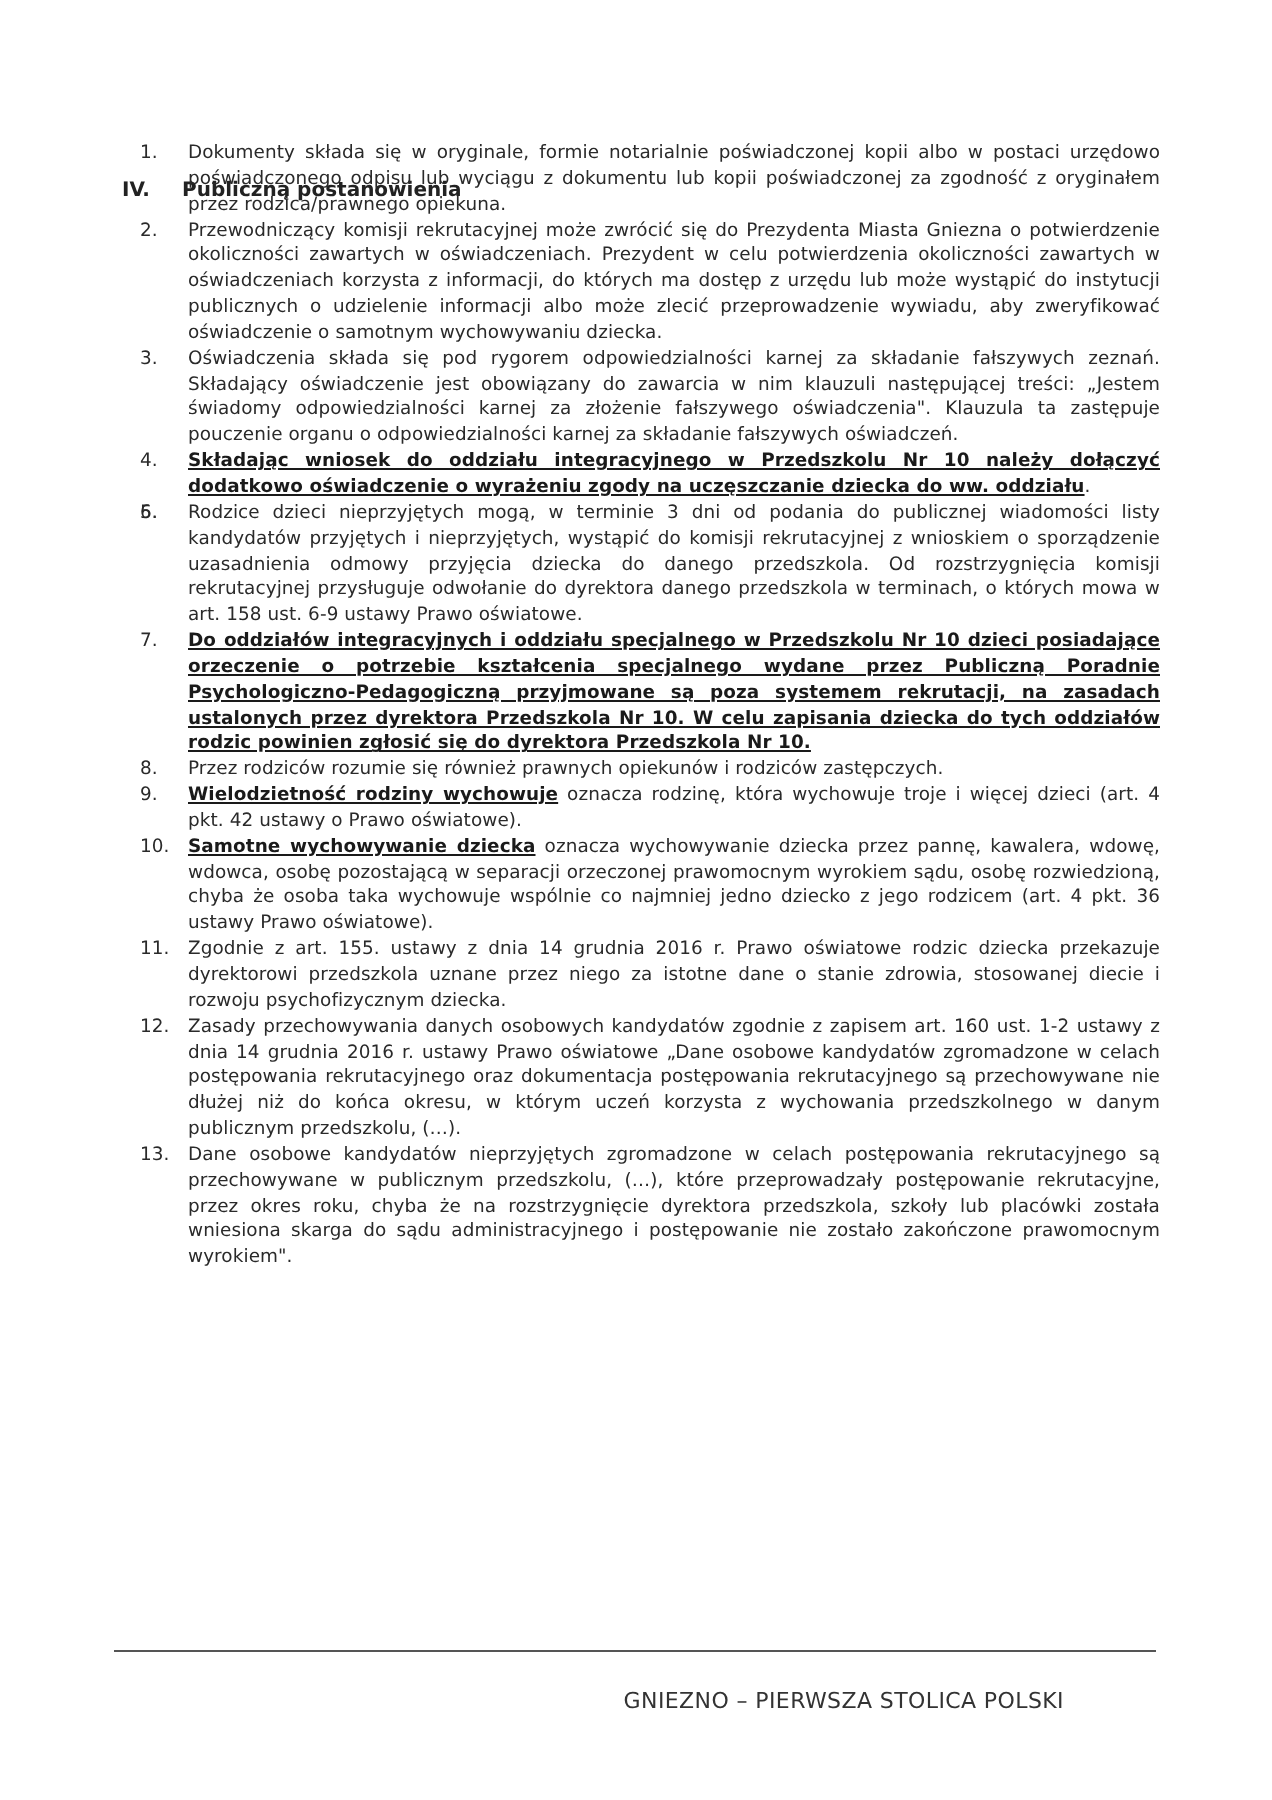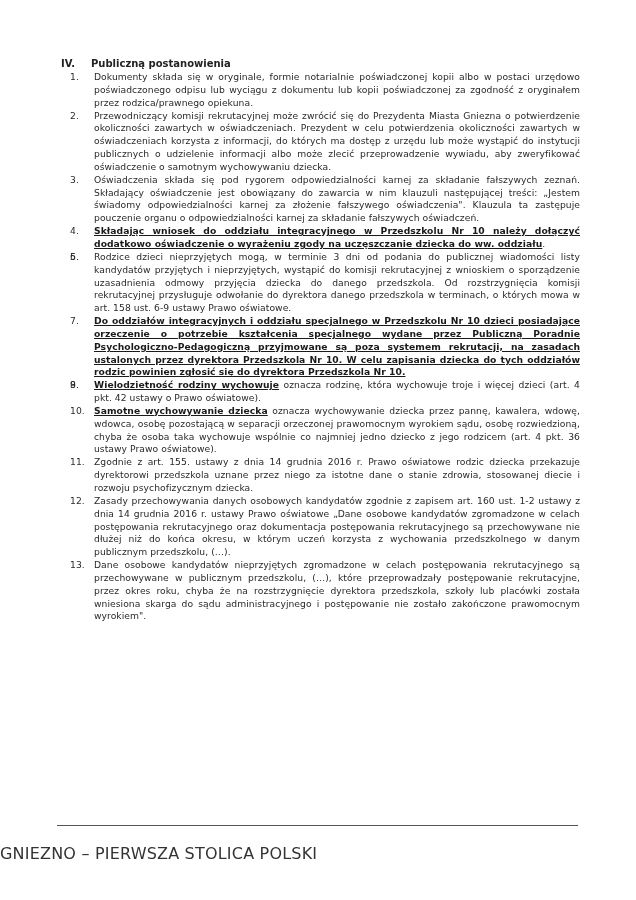--- a/index.html
+++ b/index.html
@@ -1,46 +1,46 @@
 <!DOCTYPE html>
 <html><head>
 <meta charset="utf-8">
 <style>
   html, body { margin:0; padding:0; background:#fff; }
   body { width:636px; height:900px; position:relative; overflow:hidden;
          font-family:"DejaVu Sans", sans-serif; color:#2a2a2a; }
   .page { position:absolute; left:0; top:0; width:636px; height:900px; }
   .section-head { position:absolute; left:61px; top:58px; font-size:10px; font-weight:bold; color:#222; }
-  .section-head .num { display:inline-block; width:30px; }
+  .section-head .num { display:inline-block; width:30px;margin-top:32px; }
   .list { position:absolute; left:70px; top:71px; width:510px; margin:0; padding:0; list-style:none; }
   .item { position:relative; padding-left:24px; font-size:9.2px; line-height:12.85px;
           text-align:justify; letter-spacing:0.05px; }
   .item .n { position:absolute; left:0; top:0; }
   .b { font-weight:bold; color:#1a1a1a;text-decoration:underline; }
   .footer-line { position:absolute; left:57px; top:825px; width:521px; height:1px; background:#555; }
-  .footer-text { position:absolute; left:0; width:532px; top:844px; text-align:left;
-                 font-size:16px; letter-spacing:0.2px; color:#333; }
+  .footer-text { position:absolute; left:0; width:532px; top:844px; text-align:right;
+                 font-size:11px; letter-spacing:0.2px; color:#333; }
 </style>
 </head>
 <body>
 
 <div class="page">
   <div class="section-head">
     <span class="num">IV.</span><span>Publiczną postanowienia</span>
   </div>
 
   <ol class="list">
     <li class="item"><span class="n">1.</span><span class="b"></span><span>Dokumenty składa się w oryginale, formie notarialnie poświadczonej kopii albo w postaci urzędowo poświadczonego odpisu lub wyciągu z dokumentu lub kopii poświadczonej za zgodność z oryginałem przez rodzica/prawnego opiekuna.</span></li>
     <li class="item"><span class="n">2.</span><span class="b"></span><span>Przewodniczący komisji rekrutacyjnej może zwrócić się do Prezydenta Miasta Gniezna o potwierdzenie okoliczności zawartych w oświadczeniach. Prezydent w celu potwierdzenia okoliczności zawartych w oświadczeniach korzysta z informacji, do których ma dostęp z urzędu lub może wystąpić do instytucji publicznych o udzielenie informacji albo może zlecić przeprowadzenie wywiadu, aby zweryfikować oświadczenie o samotnym wychowywaniu dziecka.</span></li>
     <li class="item"><span class="n">3.</span><span class="b"></span><span>Oświadczenia składa się pod rygorem odpowiedzialności karnej za składanie fałszywych zeznań. Składający oświadczenie jest obowiązany do zawarcia w nim klauzuli następującej treści: „Jestem świadomy odpowiedzialności karnej za złożenie fałszywego oświadczenia". Klauzula ta zastępuje pouczenie organu o odpowiedzialności karnej za składanie fałszywych oświadczeń.</span></li>
     <li class="item"><span class="n">4.</span><span class="b">Składając wniosek do oddziału integracyjnego w Przedszkolu Nr 10 należy dołączyć dodatkowo oświadczenie o wyrażeniu zgody na uczęszczanie dziecka do ww. oddziału</span><span>.</span></li>
     <li class="item"><span class="n">5.</span><span class="b"></span></li>
     <li class="item"><span class="n">6.</span><span class="b"></span><span>Rodzice dzieci nieprzyjętych mogą, w terminie 3 dni od podania do publicznej wiadomości listy kandydatów przyjętych i nieprzyjętych, wystąpić do komisji rekrutacyjnej z wnioskiem o sporządzenie uzasadnienia odmowy przyjęcia dziecka do danego przedszkola. Od rozstrzygnięcia komisji rekrutacyjnej przysługuje odwołanie do dyrektora danego przedszkola w terminach, o których mowa w art. 158 ust. 6-9 ustawy Prawo oświatowe.</span></li>
     <li class="item"><span class="n">7.</span><span class="b">Do oddziałów integracyjnych i oddziału specjalnego w Przedszkolu Nr 10 dzieci posiadające orzeczenie o potrzebie kształcenia specjalnego wydane przez Publiczną Poradnie Psychologiczno-Pedagogiczną przyjmowane są poza systemem rekrutacji, na zasadach ustalonych przez dyrektora Przedszkola Nr 10. W celu zapisania dziecka do tych oddziałów rodzic powinien zgłosić się do dyrektora Przedszkola Nr 10.</span><span></span></li>
-    <li class="item"><span class="n">8.</span><span class="b"></span></li>
+    <li class="item"><span class="n">8.</span><span class="b"></span><span>Przez rodziców rozumie się również prawnych opiekunów i rodziców zastępczych.</span></li>
     <li class="item"><span class="n">9.</span><span class="b">Wielodzietność rodziny wychowuje</span><span> oznacza rodzinę, która wychowuje troje i więcej dzieci (art. 4 pkt. 42 ustawy o Prawo oświatowe).</span></li>
     <li class="item"><span class="n">10.</span><span class="b">Samotne wychowywanie dziecka</span><span> oznacza wychowywanie dziecka przez pannę, kawalera, wdowę, wdowca, osobę pozostającą w separacji orzeczonej prawomocnym wyrokiem sądu, osobę rozwiedzioną, chyba że osoba taka wychowuje wspólnie co najmniej jedno dziecko z jego rodzicem (art. 4 pkt. 36 ustawy Prawo oświatowe).</span></li>
     <li class="item"><span class="n">11.</span><span class="b"></span><span>Zgodnie z art. 155. ustawy z dnia 14 grudnia 2016 r. Prawo oświatowe rodzic dziecka przekazuje dyrektorowi przedszkola uznane przez niego za istotne dane o stanie zdrowia, stosowanej diecie i rozwoju psychofizycznym dziecka.</span></li>
     <li class="item"><span class="n">12.</span><span class="b"></span><span>Zasady przechowywania danych osobowych kandydatów zgodnie z zapisem art. 160 ust. 1-2 ustawy z dnia 14 grudnia 2016 r. ustawy Prawo oświatowe „Dane osobowe kandydatów zgromadzone w celach postępowania rekrutacyjnego oraz dokumentacja postępowania rekrutacyjnego są przechowywane nie dłużej niż do końca okresu, w którym uczeń korzysta z wychowania przedszkolnego w danym publicznym przedszkolu, (…).</span></li>
     <li class="item"><span class="n">13.</span><span class="b"></span><span>Dane osobowe kandydatów nieprzyjętych zgromadzone w celach postępowania rekrutacyjnego są przechowywane w publicznym przedszkolu, (…), które przeprowadzały postępowanie rekrutacyjne, przez okres roku, chyba że na rozstrzygnięcie dyrektora przedszkola, szkoły lub placówki została wniesiona skarga do sądu administracyjnego i postępowanie nie zostało zakończone prawomocnym wyrokiem".</span></li>
   </ol>
 
   <div class="footer-line"></div>
   <div class="footer-text">GNIEZNO – PIERWSZA STOLICA POLSKI</div>
 </div>

